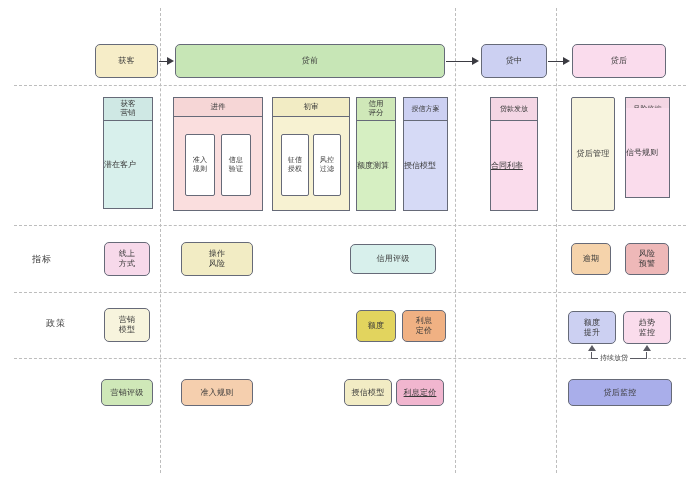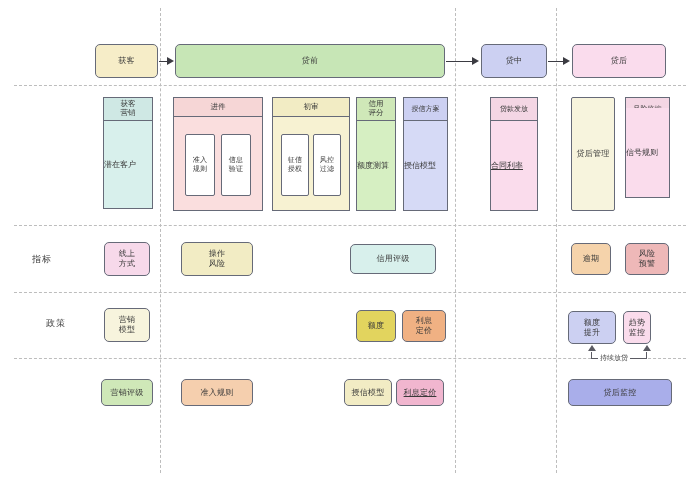--- a/index.html
+++ b/index.html
@@ -254,21 +254,21 @@
     <span>额度</span>
   </div>
   <div class="box rounded" style="left:402px; top:310px; width:44px; height:32px; background:#f0b183;">
     <span>利息
 定价</span>
   </div>
   <div class="box rounded" style="left:568px; top:311px; width:48px; height:33px; background:#ccd0f2;">
     <span>额度
 提升</span>
   </div>
-  <div class="box rounded" style="left:623px; top:311px; width:28px; height:33px; background:#fadcec;">
+  <div class="box rounded" style="left:623px; top:311px; width:48px; height:33px; background:#fadcec;">
     <span>趋势
 监控</span>
   </div>
 
   <div class="conn-seg" style="left:591px; top:352px; width:1.2px; height:7px;"></div>
   <div class="conn-up" style="left:588px; top:345px;"></div>
   <div class="conn-seg" style="left:591px; top:358px; width:56px; height:1.2px;"></div>
   <div class="conn-seg" style="left:646px; top:352px; width:1.2px; height:7px;"></div>
   <div class="conn-up" style="left:643px; top:345px;"></div>
   <div class="conn-label" style="left:598px; top:353px;">

